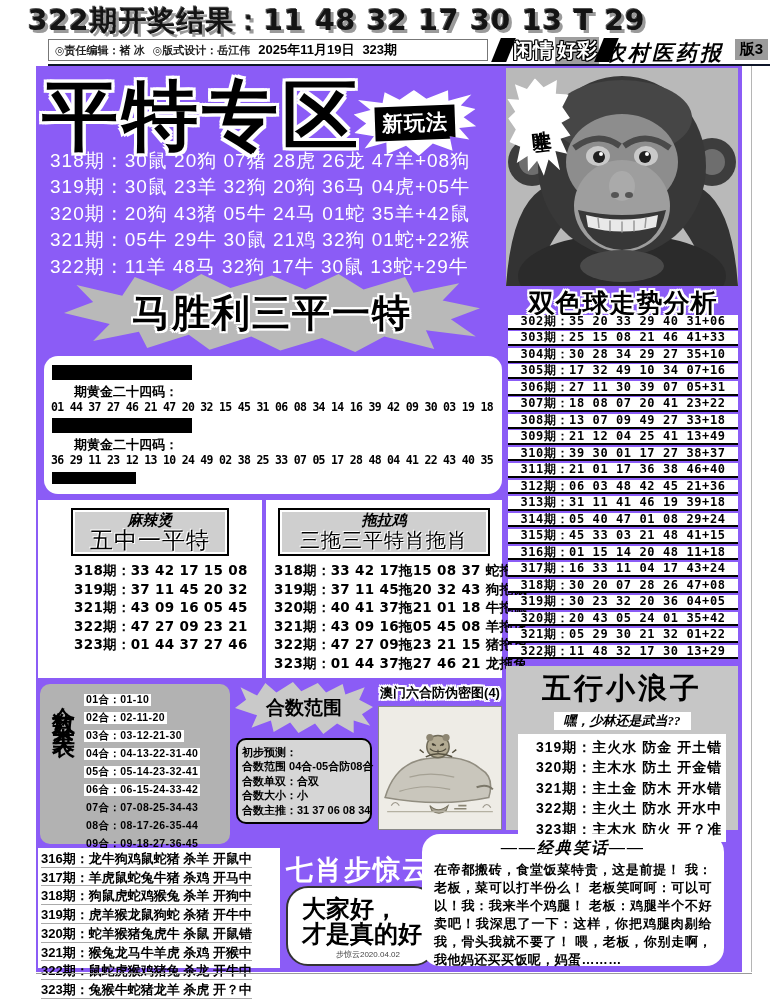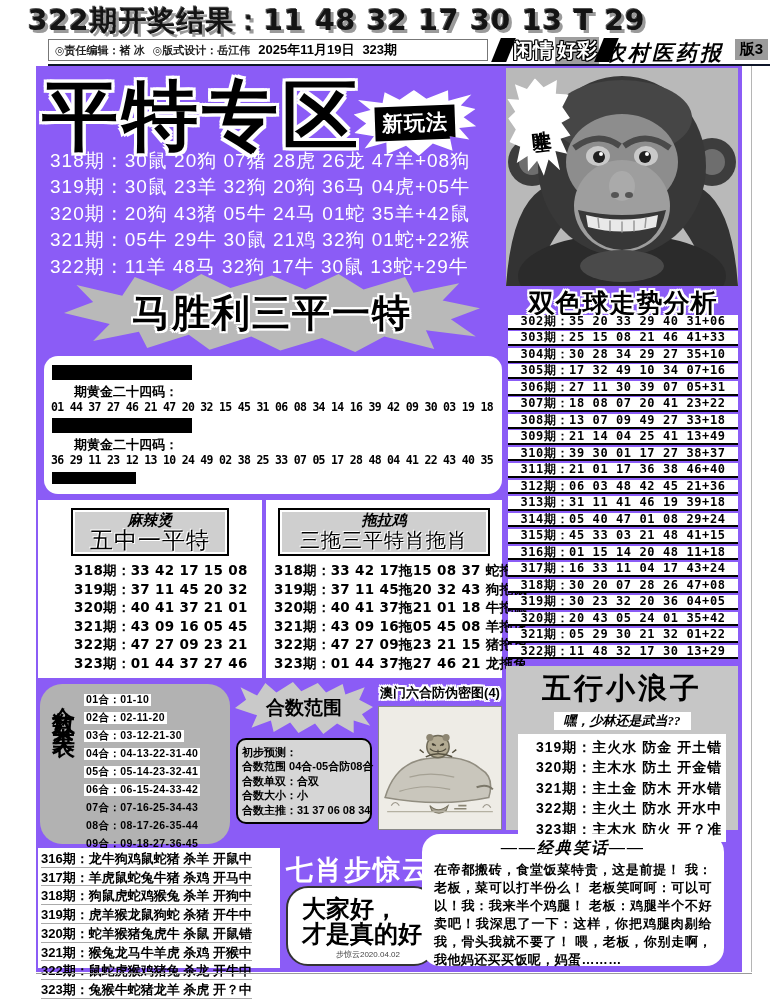--- a/index.html
+++ b/index.html
@@ -63,21 +63,21 @@
     text-align:center;padding:2px 4px;}
   .hdr-script{font-family:"Liberation Serif","DejaVu Serif",serif;font-style:italic;font-weight:700;font-size:15px;line-height:16px;}
   .hdr-title{font-size:23px;font-weight:400;line-height:24px;letter-spacing:1px;white-space:nowrap;
     text-shadow:1px 1px 0 #fff,-1px -1px 0 #fff;}
   .hdr-title-sm{font-size:20px;}
   .box-rows-l{padding-left:36px;}
   .box-rows-r{padding-left:8px;}
   .box-row{font-size:13.5px;font-weight:700;line-height:18.6px;white-space:nowrap;letter-spacing:0.3px;
     font-family:"DejaVu Sans","Liberation Sans",sans-serif;}
   
-  .heshu{left:4px;top:618px;width:190px;height:160px;background:#b2b2b2;border-radius:22px;}
+  .heshu{left:4px;top:618px;width:190px;height:160px;background:#b2b2b2;border-radius:10px;}
   .v-title{position:absolute;left:8px;top:4px;writing-mode:vertical-rl;text-orientation:upright;
     font-family:"Liberation Serif","DejaVu Serif",serif;font-weight:900;font-size:23px;letter-spacing:7px;}
   .heshu-rows{position:absolute;left:46px;top:5px;}
   .heshu-row{font-size:10.5px;font-weight:700;line-height:11.55px;white-space:nowrap;letter-spacing:0.4px;}
   .heshu-row.hl{background:#fff;display:inline-block;padding:0 2px;margin-left:-2px;}
   .heshu-rows div{display:block;}
   
   .shantou{left:198px;top:616px;width:140px;height:162px;}
   .st-burst{width:138px;height:52px;margin:0 auto;background:#c9c9c9;display:flex;align-items:center;justify-content:center;
     clip-path:polygon(0% 50%,8% 34%,4% 10%,16% 26%,22% 2%,30% 20%,42% 0%,48% 18%,60% 2%,66% 20%,78% 4%,80% 24%,94% 10%,90% 34%,100% 48%,92% 62%,98% 84%,86% 74%,86% 98%,74% 80%,64% 100%,58% 80%,46% 98%,40% 78%,28% 96%,26% 74%,12% 88%,16% 64%);}
@@ -172,21 +172,20 @@
   </div>
 
   <div class="abs wbox box-l">
     <div class="hdr-box" style="width:146px;">
       <div class="hdr-script">麻辣烫</div>
       <div class="hdr-title">五中一平特</div>
     </div>
     <div class="box-rows-l">
       <div class="box-row">318期：33 42 17 15 08</div>
       <div class="box-row">319期：37 11 45 20 32</div>
-      <div class="box-row">320期：40 41 37 21 01</div>
       <div class="box-row">321期：43 09 16 05 45</div>
       <div class="box-row">322期：47 27 09 23 21</div>
       <div class="box-row">323期：01 44 37 27 46</div>
     </div>
   </div>
 
   <div class="abs wbox box-r">
     <div class="hdr-box" style="width:200px;">
       <div class="hdr-script">拖拉鸡</div>
       <div class="hdr-title hdr-title-sm">三拖三平特肖拖肖</div>
@@ -203,21 +202,21 @@
 
   <div class="abs heshu">
     <div class="v-title">合数分类表</div>
     <div class="heshu-rows">
       <div><span class="heshu-row hl">01合：01-10</span></div>
       <div><span class="heshu-row hl">02合：02-11-20</span></div>
       <div><span class="heshu-row hl">03合：03-12-21-30</span></div>
       <div><span class="heshu-row hl">04合：04-13-22-31-40</span></div>
       <div><span class="heshu-row hl">05合：05-14-23-32-41</span></div>
       <div><span class="heshu-row hl">06合：06-15-24-33-42</span></div>
-      <div><span class="heshu-row">07合：07-16-25-34-43</span></div>
+      <div><span class="heshu-row">07合：07-08-25-34-43</span></div>
       <div><span class="heshu-row">08合：08-17-26-35-44</span></div>
       <div><span class="heshu-row">09合：09-18-27-36-45</span></div>
       <div><span class="heshu-row">10合：19-26-34-46</span></div>
       <div><span class="heshu-row">11合：29-38-47</span></div>
       <div><span class="heshu-row">12合：39-48</span></div>
       <div><span class="heshu-row">13合：49</span></div>
     </div>
   </div>
 
   <div class="abs shantou">
@@ -308,21 +307,21 @@
 
   <div class="abs ssq-title ow2">双色球走势分析</div>
   <div class="abs ssq-rows">
     <div class="ssq-row">302期：35 20 33 29 40 31+06</div>
     <div class="ssq-row">303期：25 15 08 21 46 41+33</div>
     <div class="ssq-row">304期：30 28 34 29 27 35+10</div>
     <div class="ssq-row">305期：17 32 49 10 34 07+16</div>
     <div class="ssq-row">306期：27 11 30 39 07 05+31</div>
     <div class="ssq-row">307期：18 08 07 20 41 23+22</div>
     <div class="ssq-row">308期：13 07 09 49 27 33+18</div>
-    <div class="ssq-row">309期：21 14 04 25 41 13+49</div>
+    <div class="ssq-row">309期：21 12 04 25 41 13+49</div>
     <div class="ssq-row">310期：39 30 01 17 27 38+37</div>
     <div class="ssq-row">311期：21 01 17 36 38 46+40</div>
     <div class="ssq-row">312期：06 03 48 42 45 21+36</div>
     <div class="ssq-row">313期：31 11 41 46 19 39+18</div>
     <div class="ssq-row">314期：05 40 47 01 08 29+24</div>
     <div class="ssq-row">315期：45 33 03 21 48 41+15</div>
     <div class="ssq-row">316期：01 15 14 20 48 11+18</div>
     <div class="ssq-row">317期：16 33 11 04 17 43+24</div>
     <div class="ssq-row">318期：30 20 07 28 26 47+08</div>
     <div class="ssq-row">319期：30 23 32 20 36 04+05</div>

